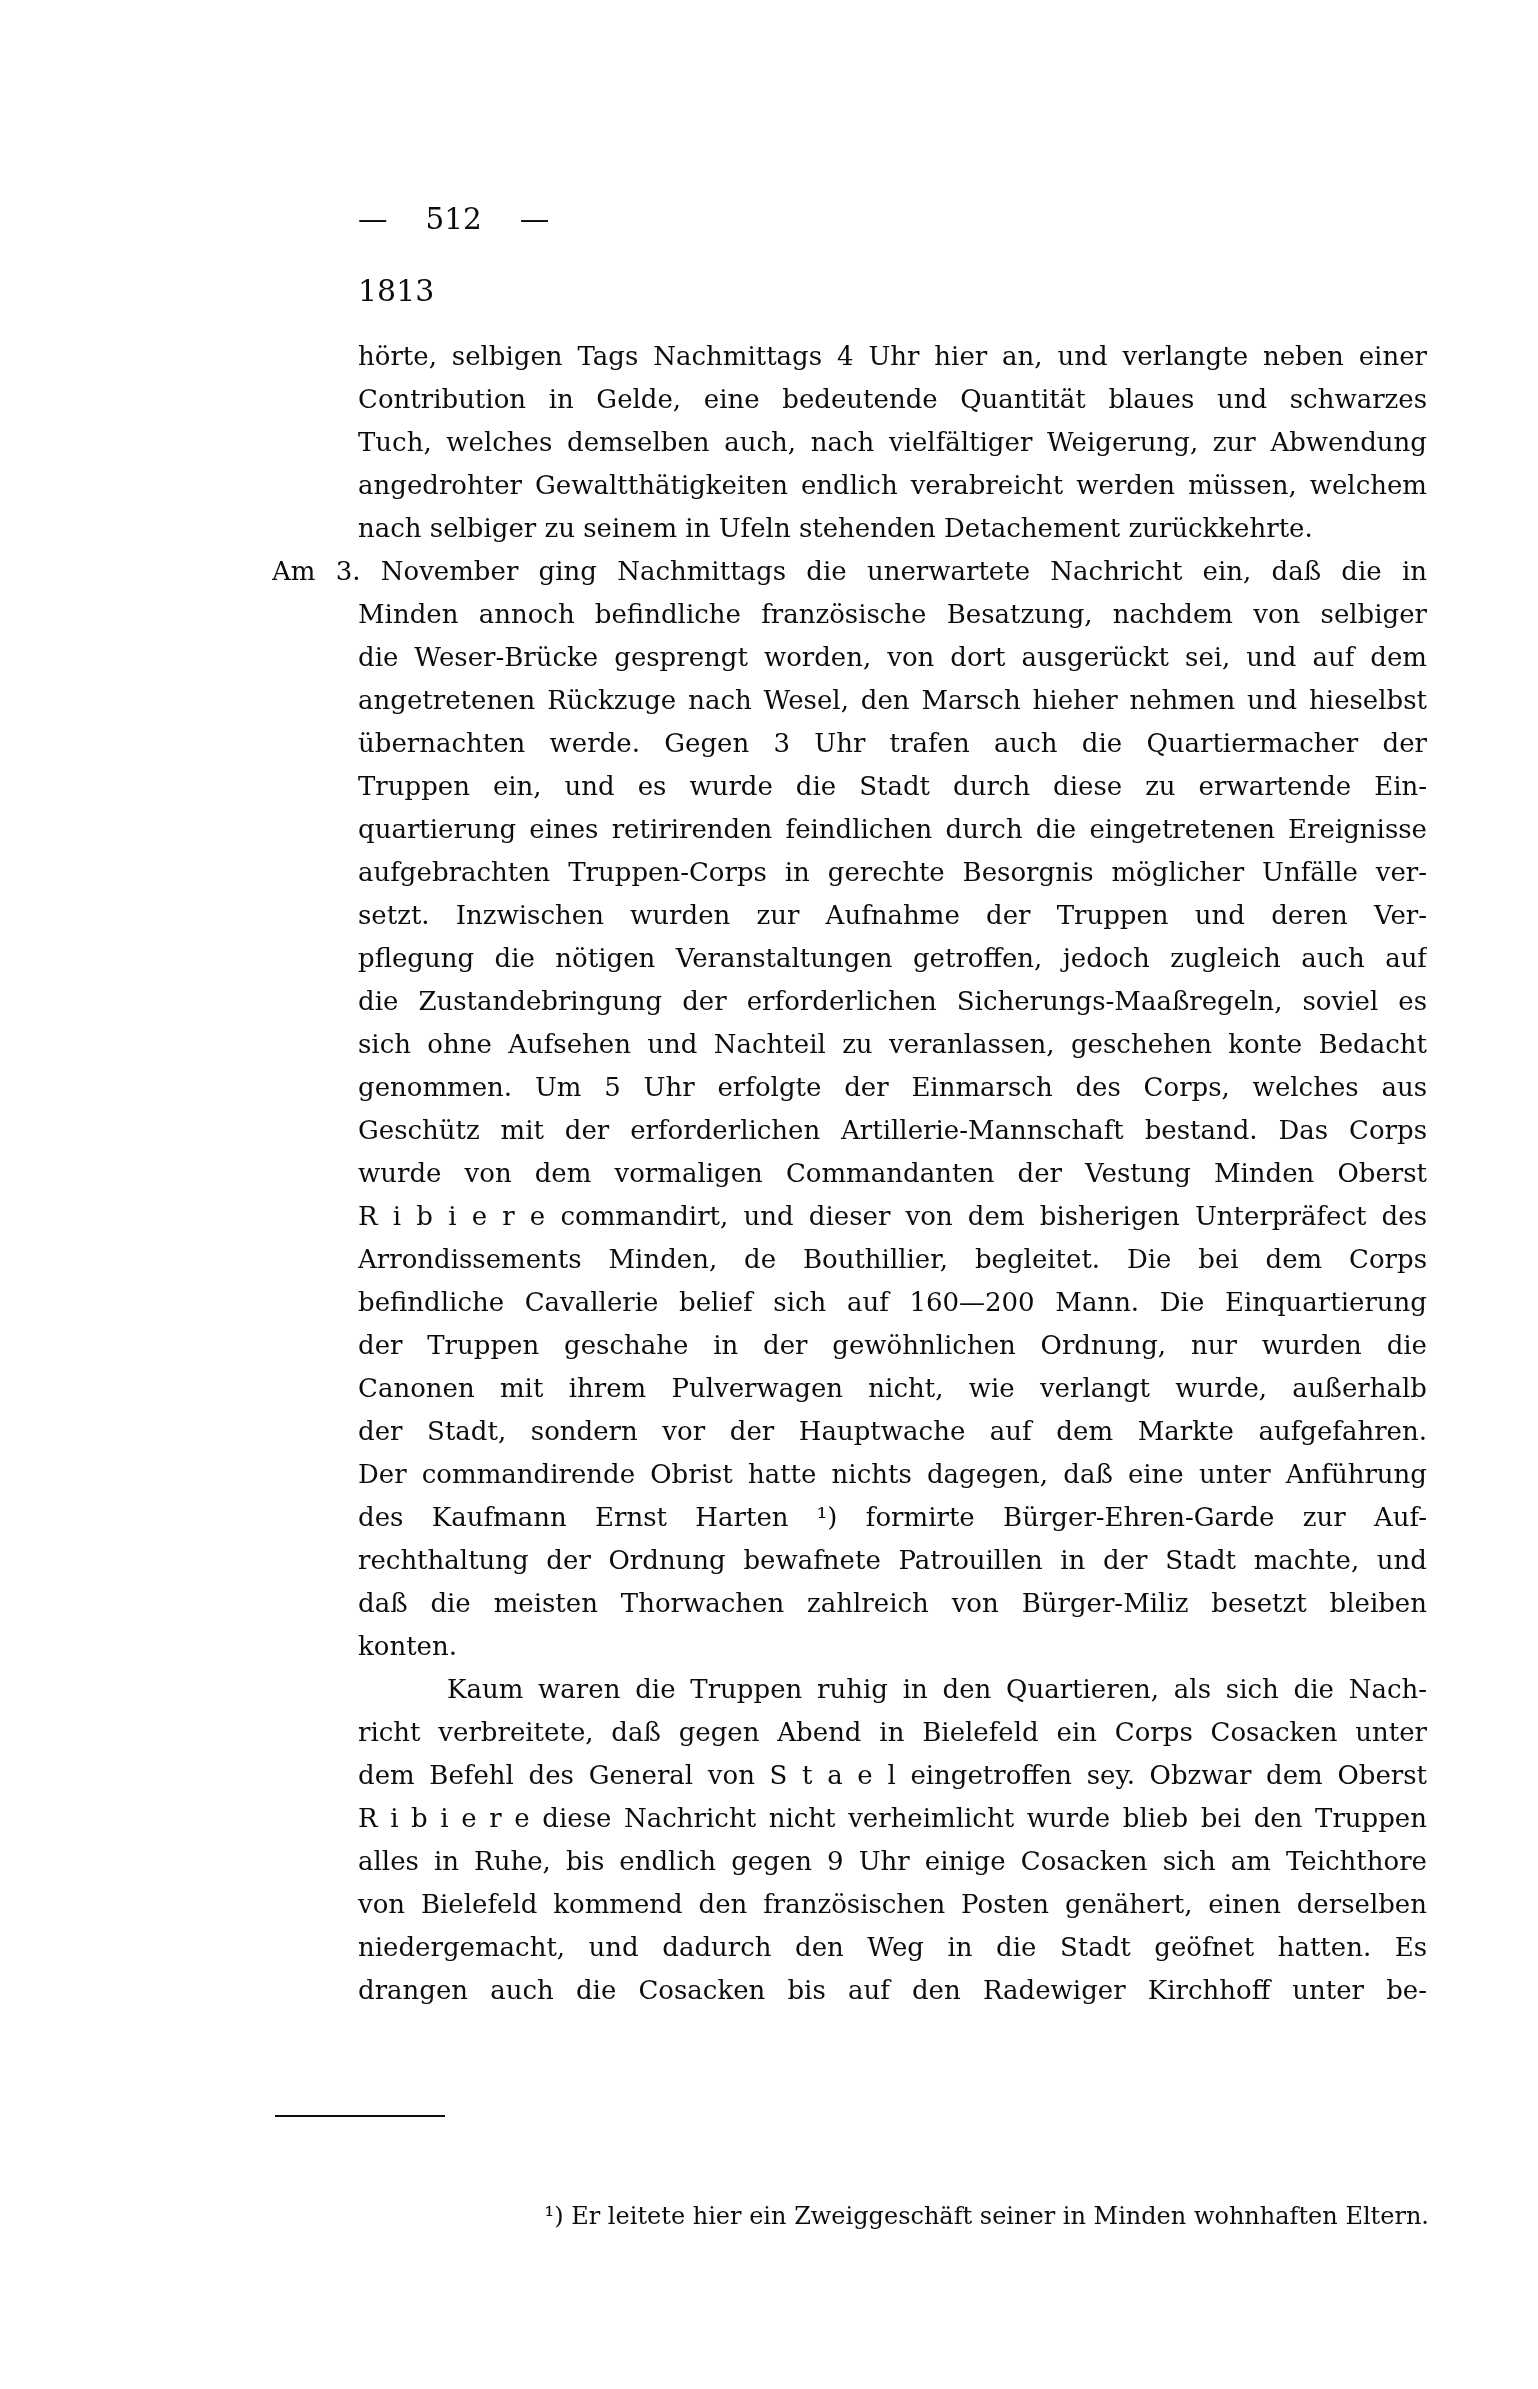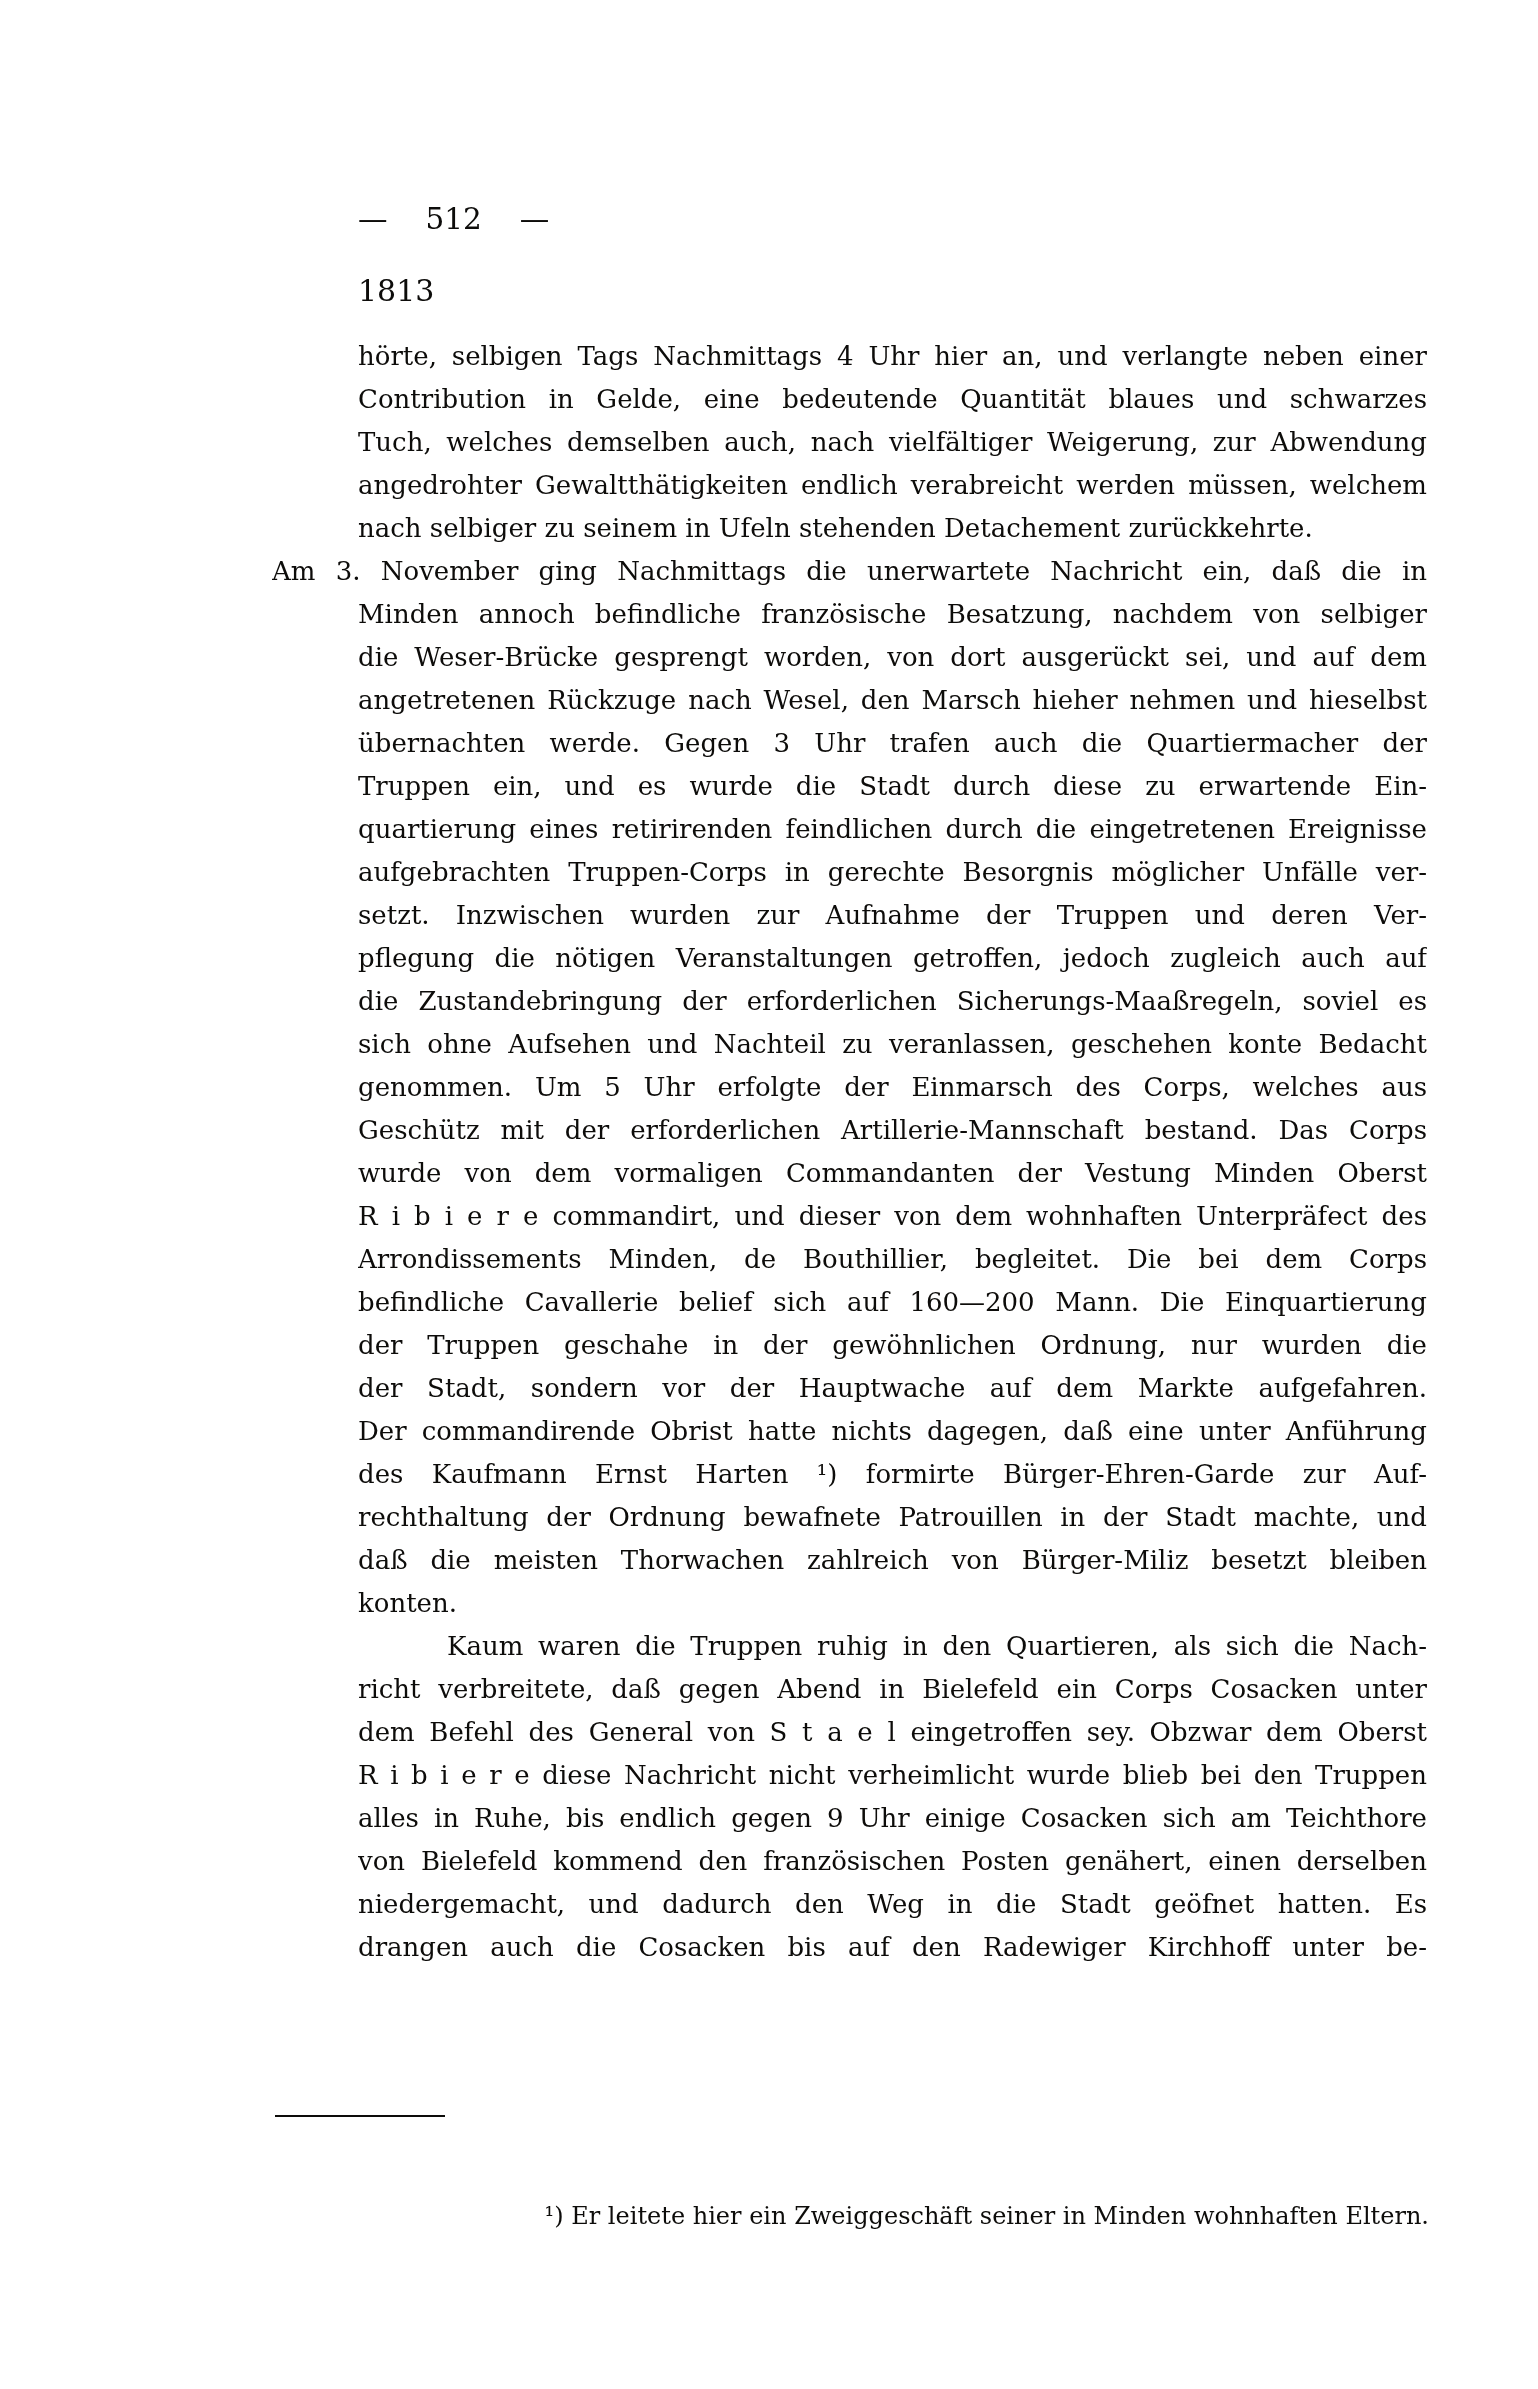--- a/index.html
+++ b/index.html
@@ -105,24 +105,25 @@
       <div class="line">Truppen ein, und es wurde die Stadt durch diese zu erwartende Ein-</div>
       <div class="line">quartierung eines retirirenden feindlichen durch die eingetretenen Ereignisse</div>
       <div class="line">aufgebrachten Truppen-Corps in gerechte Besorgnis möglicher Unfälle ver-</div>
       <div class="line">setzt. Inzwischen wurden zur Aufnahme der Truppen und deren Ver-</div>
       <div class="line">pflegung die nötigen Veranstaltungen getroffen, jedoch zugleich auch auf</div>
       <div class="line">die Zustandebringung der erforderlichen Sicherungs-Maaßregeln, soviel es</div>
       <div class="line">sich ohne Aufsehen und Nachteil zu veranlassen, geschehen konte Bedacht</div>
       <div class="line">genommen. Um 5 Uhr erfolgte der Einmarsch des Corps, welches aus</div>
       <div class="line">Geschütz mit der erforderlichen Artillerie-Mannschaft bestand. Das Corps</div>
       <div class="line">wurde von dem vormaligen Commandanten der Vestung Minden Oberst</div>
-      <div class="line">R i b i e r e commandirt, und dieser von dem wohnhaften Unterpräfect des</div>
+      <div class="line">R i b i e r e commandirt, und dieser von dem bisherigen Unterpräfect des</div>
       <div class="line">Arrondissements Minden, de Bouthillier, begleitet. Die bei dem Corps</div>
       <div class="line">befindliche Cavallerie belief sich auf 160—200 Mann. Die Einquartierung</div>
       <div class="line">der Truppen geschahe in der gewöhnlichen Ordnung, nur wurden die</div>
+      <div class="line">Canonen mit ihrem Pulverwagen nicht, wie verlangt wurde, außerhalb</div>
       <div class="line">der Stadt, sondern vor der Hauptwache auf dem Markte aufgefahren.</div>
       <div class="line">Der commandirende Obrist hatte nichts dagegen, daß eine unter Anführung</div>
       <div class="line">des Kaufmann Ernst Harten ¹) formirte Bürger-Ehren-Garde zur Auf-</div>
       <div class="line">rechthaltung der Ordnung bewafnete Patrouillen in der Stadt machte, und</div>
       <div class="line">daß die meisten Thorwachen zahlreich von Bürger-Miliz besetzt bleiben</div>
       <div class="line last">konten.</div>
       <div class="line indent">Kaum waren die Truppen ruhig in den Quartieren, als sich die Nach-</div>
       <div class="line">richt verbreitete, daß gegen Abend in Bielefeld ein Corps Cosacken unter</div>
       <div class="line">dem Befehl des General von S t a e l eingetroffen sey. Obzwar dem Oberst</div>
       <div class="line">R i b i e r e diese Nachricht nicht verheimlicht wurde blieb bei den Truppen</div>

